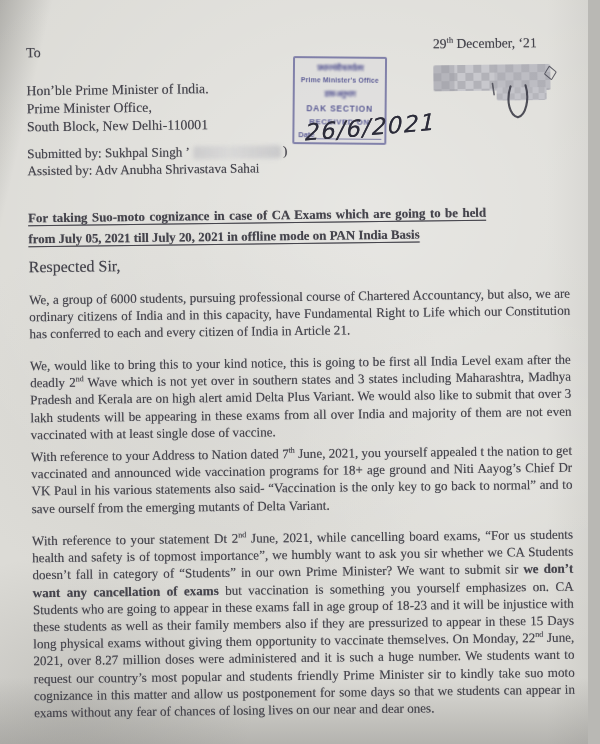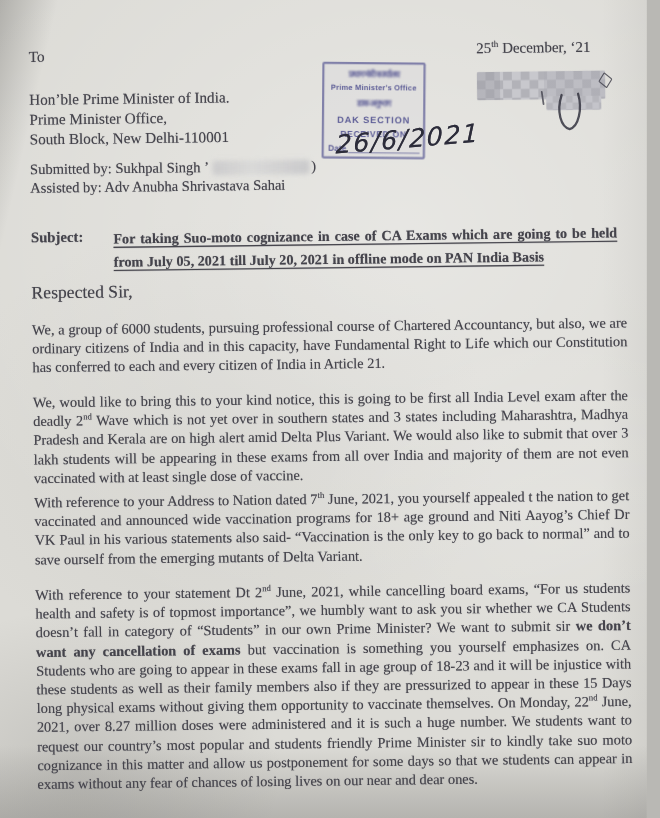--- a/index.html
+++ b/index.html
@@ -110,21 +110,21 @@
   .pen-marks{left:488px;top:80px;}
 </style>
 </head>
 <body>
 
 <div class="photo">
   <div class="letter">
 
     <div class="abs to">To</div>
 
-    <div class="abs date-line"><span>25</span><span class="sup">th</span><span> December, ‘21</span></div>
+    <div class="abs date-line"><span>29</span><span class="sup">th</span><span> December, ‘21</span></div>
 
     <div class="abs recipient">
       <div>Hon’ble Prime Minister of India.</div>
       <div>Prime Minister Office,</div>
       <div>South Block, New Delhi-110001</div>
     </div>
 
     <div class="abs stamp">
       <div class="s-line s-hi">प्रधान मंत्री कार्यालय</div>
       <div class="s-line s-en">Prime Minister's Office</div>
@@ -147,21 +147,20 @@
     </svg>
 
     <div class="abs meta-line submitted">
       <span>Submitted by: Sukhpal Singh ’</span>
       <span class="blur-redact"></span>
       <span>)</span>
     </div>
     <div class="abs meta-line assisted">Assisted by: Adv Anubha Shrivastava Sahai</div>
 
     <div class="abs subject-row">
-      <span class="subject-label">Subject:</span>
       <span class="subject-text">For taking Suo-moto cognizance in case of CA Exams which are going to be held from July 05, 2021 till July 20, 2021 in offline mode on PAN India Basis</span>
     </div>
 
     <div class="abs salutation">Respected Sir,</div>
 
     <div class="abs para p1"><span>We, a group of 6000 students, pursuing professional course of Chartered Accountancy, but also, we are ordinary citizens of India and in this capacity, have Fundamental Right to Life which our Constitution has conferred to each and every citizen of India in Article 21.</span></div>
     <div class="abs para p2"><span>We, would like to bring this to your kind notice, this is going to be first all India Level exam after the deadly 2</span><span class="sup">nd</span><span> Wave which is not yet over in southern states and 3 states including Maharashtra, Madhya Pradesh and Kerala are on high alert amid Delta Plus Variant. We would also like to submit that over 3 lakh students will be appearing in these exams from all over India and majority of them are not even vaccinated with at least single dose of vaccine.</span></div>
     <div class="abs para p3"><span>With reference to your Address to Nation dated 7</span><span class="sup">th</span><span> June, 2021, you yourself appealed t the nation to get vaccinated and announced wide vaccination programs for 18+ age ground and Niti Aayog’s Chief Dr VK Paul in his various statements also said- “Vaccination is the only key to go back to normal” and to save ourself from the emerging mutants of Delta Variant.</span></div>
     <div class="abs para p4"><span>With reference to your statement Dt 2</span><span class="sup">nd</span><span> June, 2021, while cancelling board exams, “For us students health and safety is of topmost importance”, we humbly want to ask you sir whether we CA Students doesn’t fall in category of “Students” in our own Prime Minister? We want to submit sir </span><span class="b">we don’t want any cancellation of exams</span><span> but vaccination is something you yourself emphasizes on. CA Students who are going to appear in these exams fall in age group of 18-23 and it will be injustice with these students as well as their family members also if they are pressurized to appear in these 15 Days long physical exams without giving them opportunity to vaccinate themselves. On Monday, 22</span><span class="sup">nd</span><span> June, 2021, over 8.27 million doses were administered and it is such a huge number. We students want to request our country’s most popular and students friendly Prime Minister sir to kindly take suo moto cognizance in this matter and allow us postponement for some days so that we students can appear in exams without any fear of chances of losing lives on our near and dear ones.</span></div>
 

